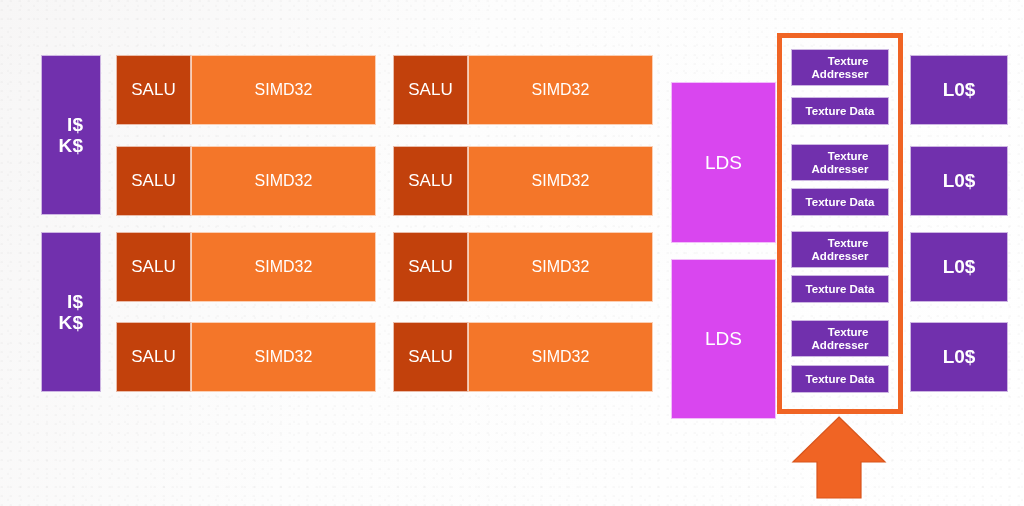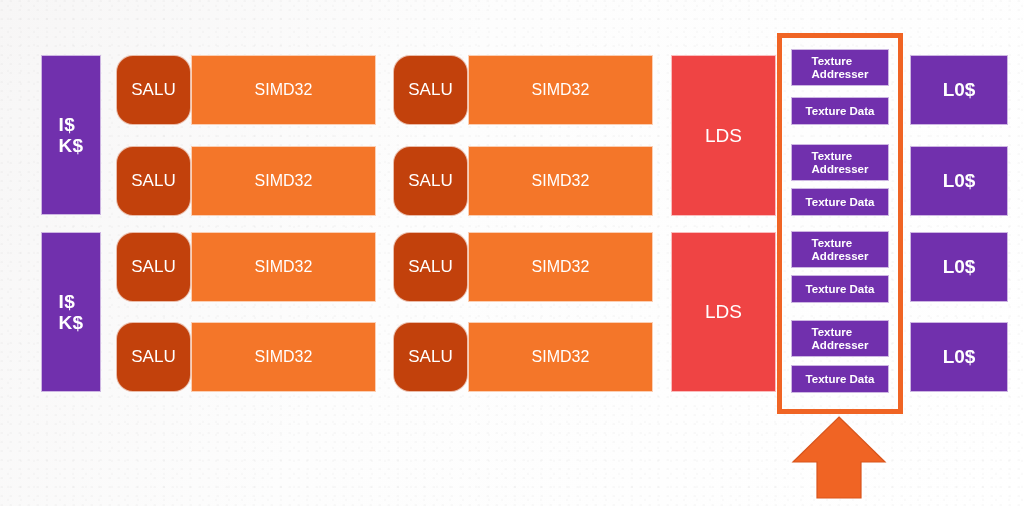--- a/index.html
+++ b/index.html
@@ -27,32 +27,32 @@
       linear-gradient(115deg, #f7f6f6 0%, #fdfdfd 40%, #ffffff 100%);
     background-size: 9px 9px, 13px 13px, 100% 100%;
   }
 
   .block {
     position: absolute;
     box-sizing: border-box;
     display: flex;
     align-items: center;
     justify-content: center;
-    text-align: left;
+    text-align: right;
     color: #ffffff;
     line-height: 1.12;
     white-space: pre-line;
     border: 1px solid rgba(255,255,255,0.65);
     user-select: none;
   }
 
   .ikcache   { background: #7130ad; font-size: 19px; font-weight: 700; letter-spacing: .3px; }
-  .salu      { background: #c2410c; font-size: 17px; font-weight: 400; border-radius: 17px; }
+  .salu      { background: #c2410c; font-size: 17px; font-weight: 400; }
   .simd      { background: #f47629; font-size: 16px; font-weight: 400; }
-  .lds       { background: #ef4444; font-size: 19px; font-weight: 400; }
+  .lds       { background: #d946ef; font-size: 19px; font-weight: 400; margin-top: 27px; }
   .l0cache   { background: #7130ad; font-size: 19px; font-weight: 700; }
   .texblock  { background: #7130ad; font-size: 11.5px; font-weight: 600; }
 
   
   #tex-highlight {
     position: absolute;
     box-sizing: border-box;
     border: 5px solid #f06424;
     background: transparent;
   }

